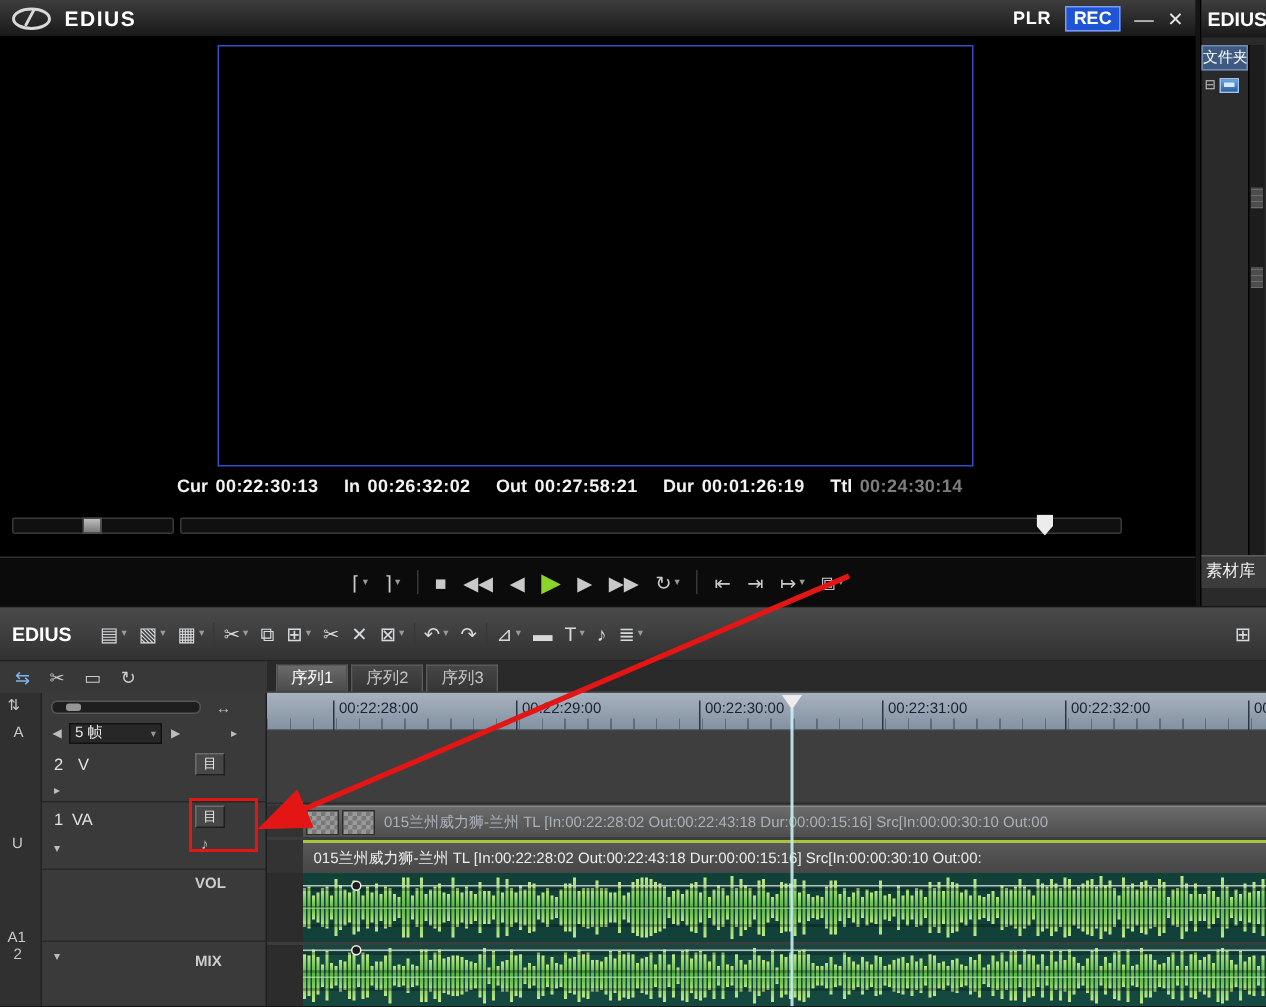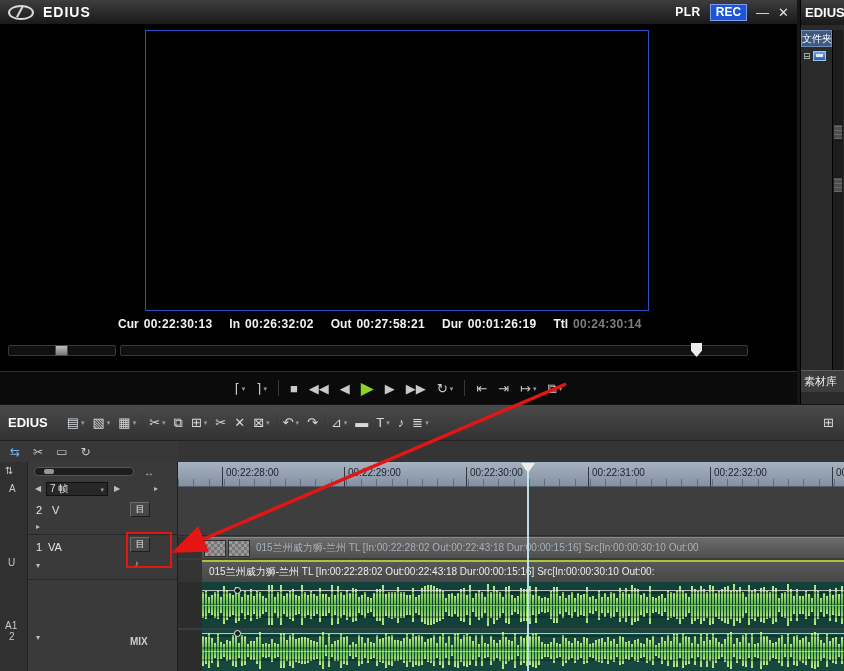--- a/index.html
+++ b/index.html
@@ -310,56 +310,64 @@
       </div>
     </div>
 
     <div class="trow2">
       <div class="minibar">
         <button class="mico blue">⇆</button>
         <button class="mico">✂</button>
         <button class="mico">▭</button>
         <button class="mico">↻</button>
       </div>
+      <div class="tabsbar">
+        <span class="tab active">序列1</span>
+        <span class="tab">序列2</span>
+        <span class="tab">序列3</span>
+      </div>
     </div>
 
     <div class="trackpanel">
       <div class="leftstrip">
         <button class="abs" style="left:5px;top:3px;font-size:10px;color:#c9c9c9">⇅</button>
         <span class="abs" style="left:9px;top:21px">A</span>
         <span class="abs" style="left:8px;top:95px">U</span>
         <span class="abs" style="left:5px;top:158px">A1</span>
         <span class="abs" style="left:9px;top:169px">2</span>
       </div>
       <div class="panelmain">
         <div class="zslider">
           <span class="zthumb"></span>
         </div>
         <span class="abs xarrow" style="left:116px;top:5px;font-size:10px">↔</span>
         <div class="abs" style="left:0;top:18px;height:18px;right:0">
           <button class="abs xarrow" style="left:7px;top:4px">◀</button>
           <div class="spinfield">
-            <span>7 帧</span>
+            <span>5 帧</span>
             <span class="dd">▾</span>
           </div>
           <button class="abs xarrow" style="left:86px;top:4px">▶</button>
           <span class="abs xarrow" style="left:126px;top:4px">▸</span>
         </div>
         <div class="trkrow" style="top:36px;height:37px">
           <span class="trklabel abs" style="left:8px;top:6px">2</span>
           <span class="trklabel abs" style="left:24px;top:6px">V</span>
           <button class="eyebtn" style="left:102px;top:4px">目</button>
           <span class="xarrow abs" style="left:8px;top:24px">▸</span>
         </div>
         <div class="trkrow" style="top:73px;height:45px">
           <span class="trklabel abs" style="left:8px;top:6px">1</span>
           <span class="trklabel abs" style="left:20px;top:6px">VA</span>
           <button class="eyebtn" style="left:102px;top:2px">目</button>
           <span class="xarrow abs" style="left:8px;top:26px">▾</span>
           <span class="xarrow abs" style="left:106px;top:23px;font-size:10px">♪</span>
+        </div>
+        <div class="trkrow" style="top:118px;height:48px">
+          <span class="subtxt abs" style="left:102px;top:4px">VOL</span>
         </div>
         <div class="trkrow" style="top:166px;height:43px;border-bottom:none">
           <span class="xarrow abs" style="left:8px;top:5px">▾</span>
           <span class="subtxt abs" style="left:102px;top:8px">MIX</span>
         </div>
       </div>
     </div>
 
     <div class="tracks">
       <div class="ruler">

